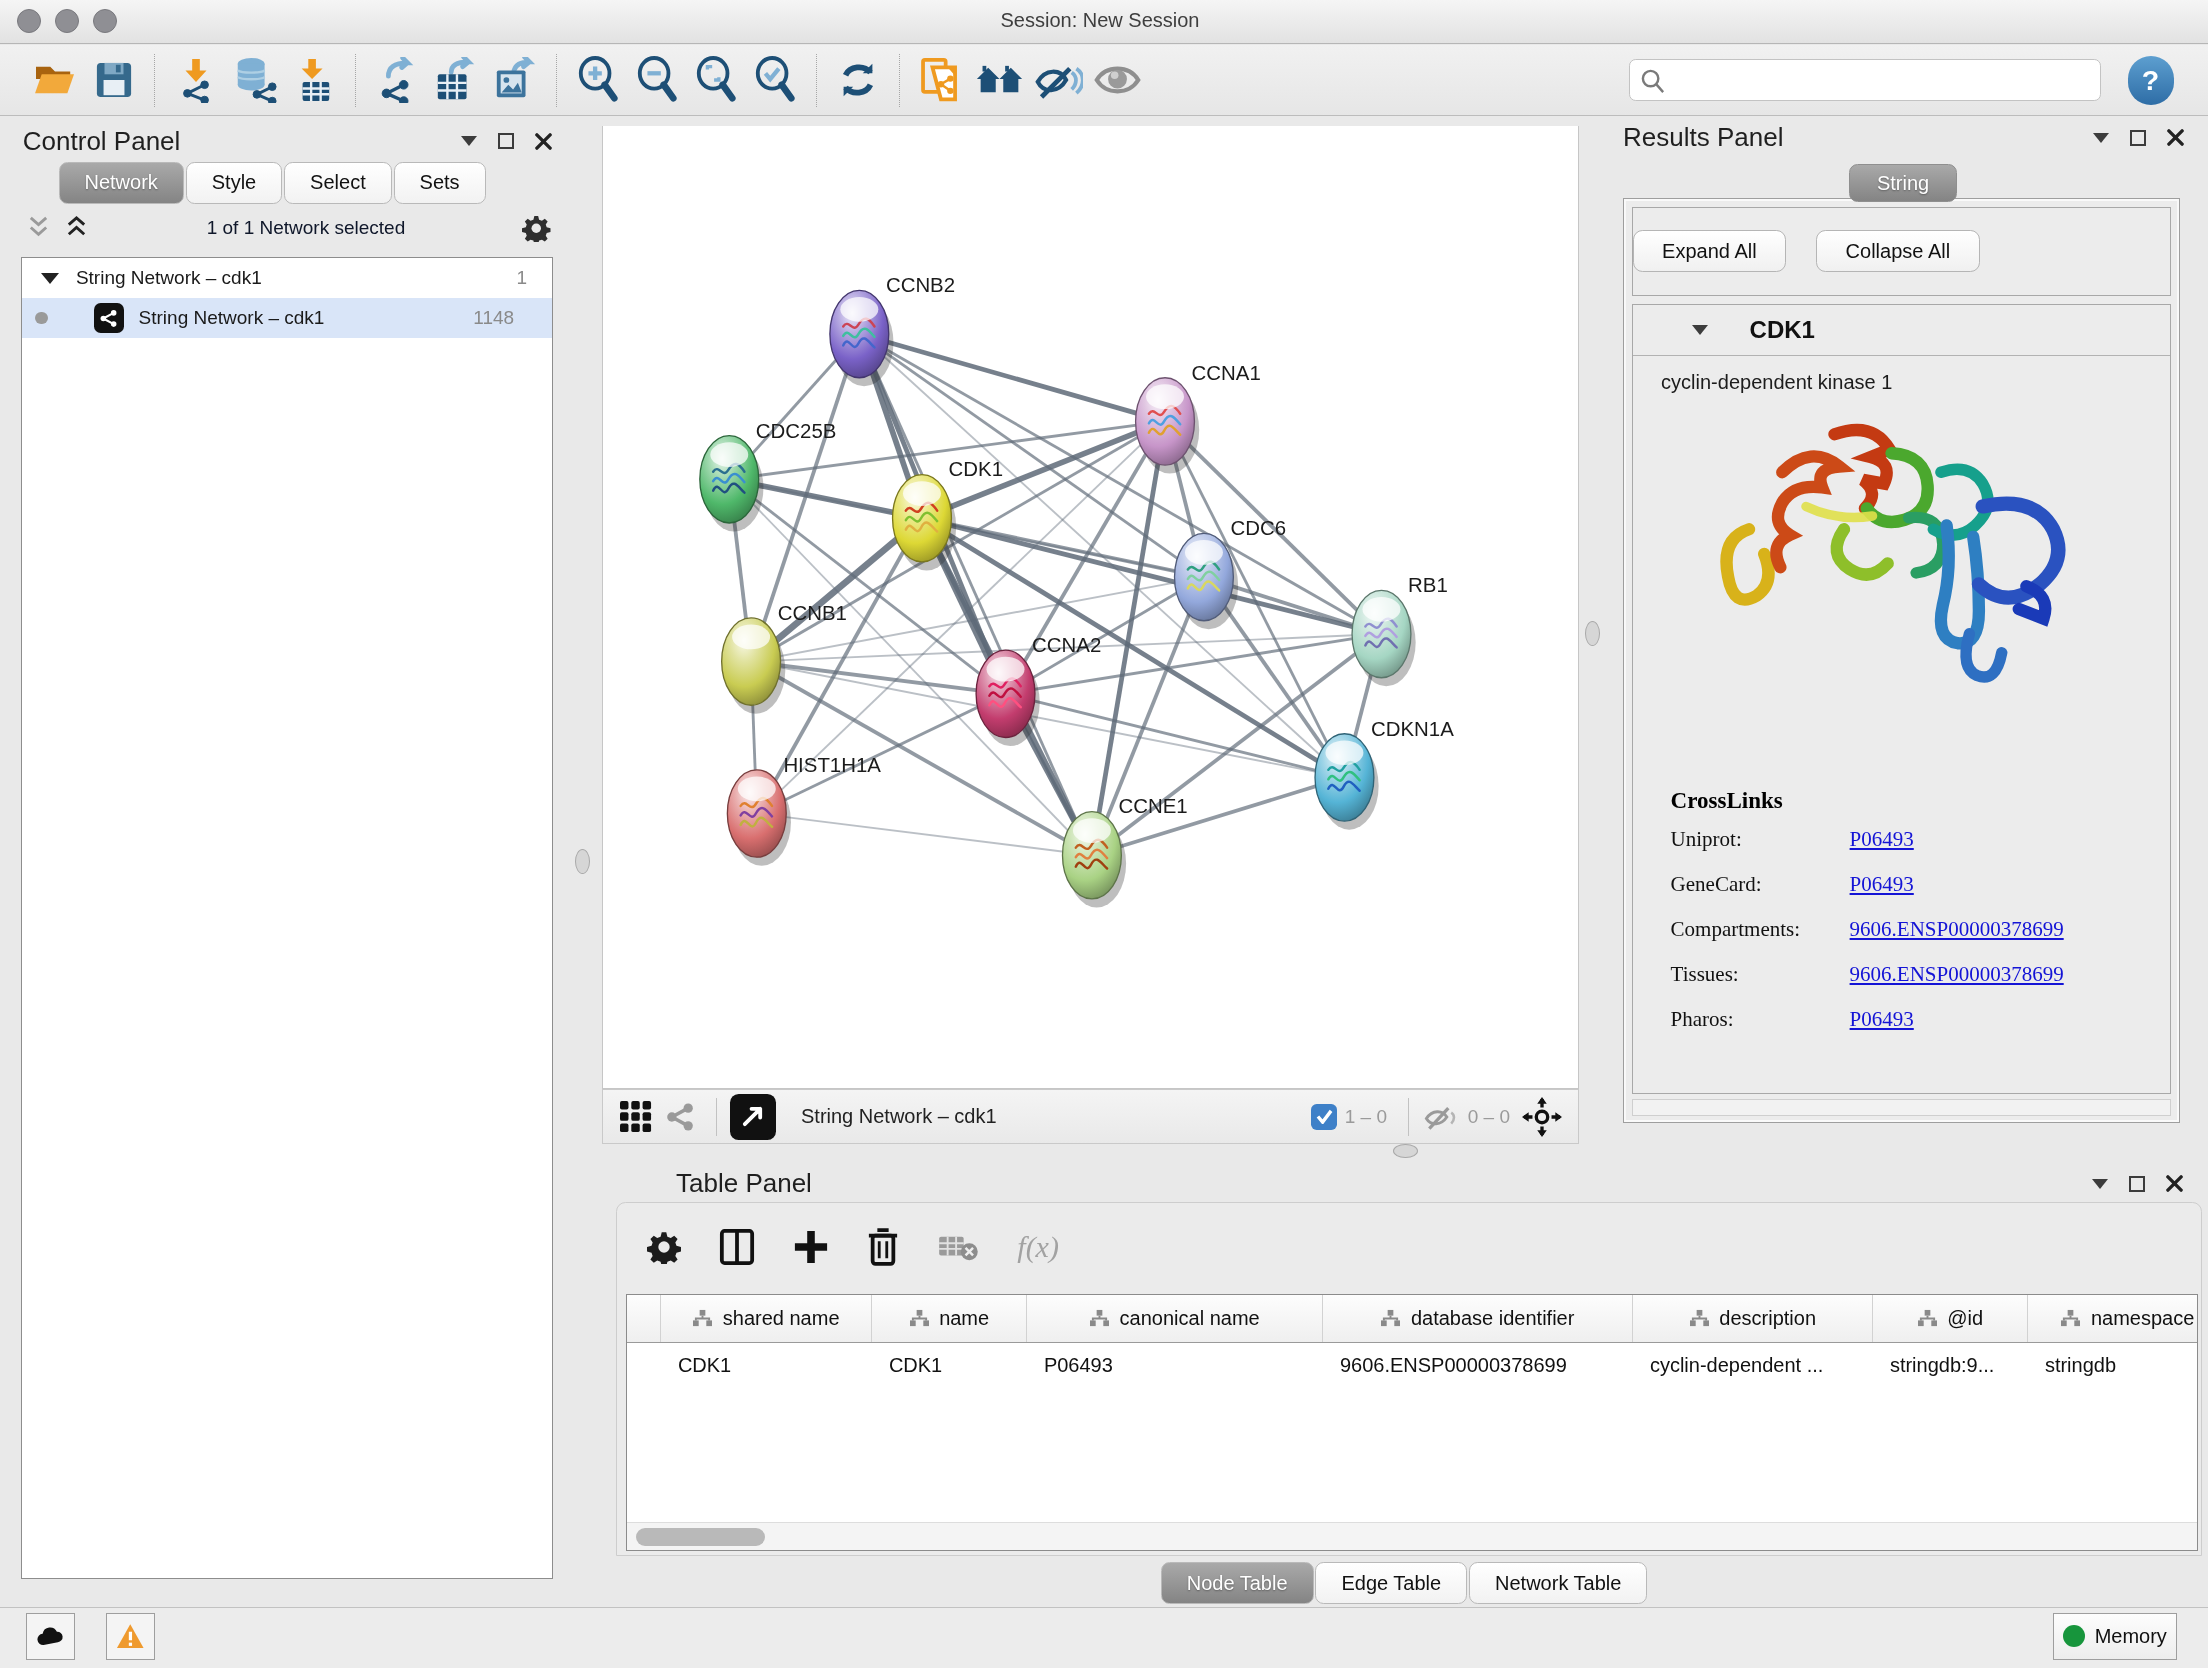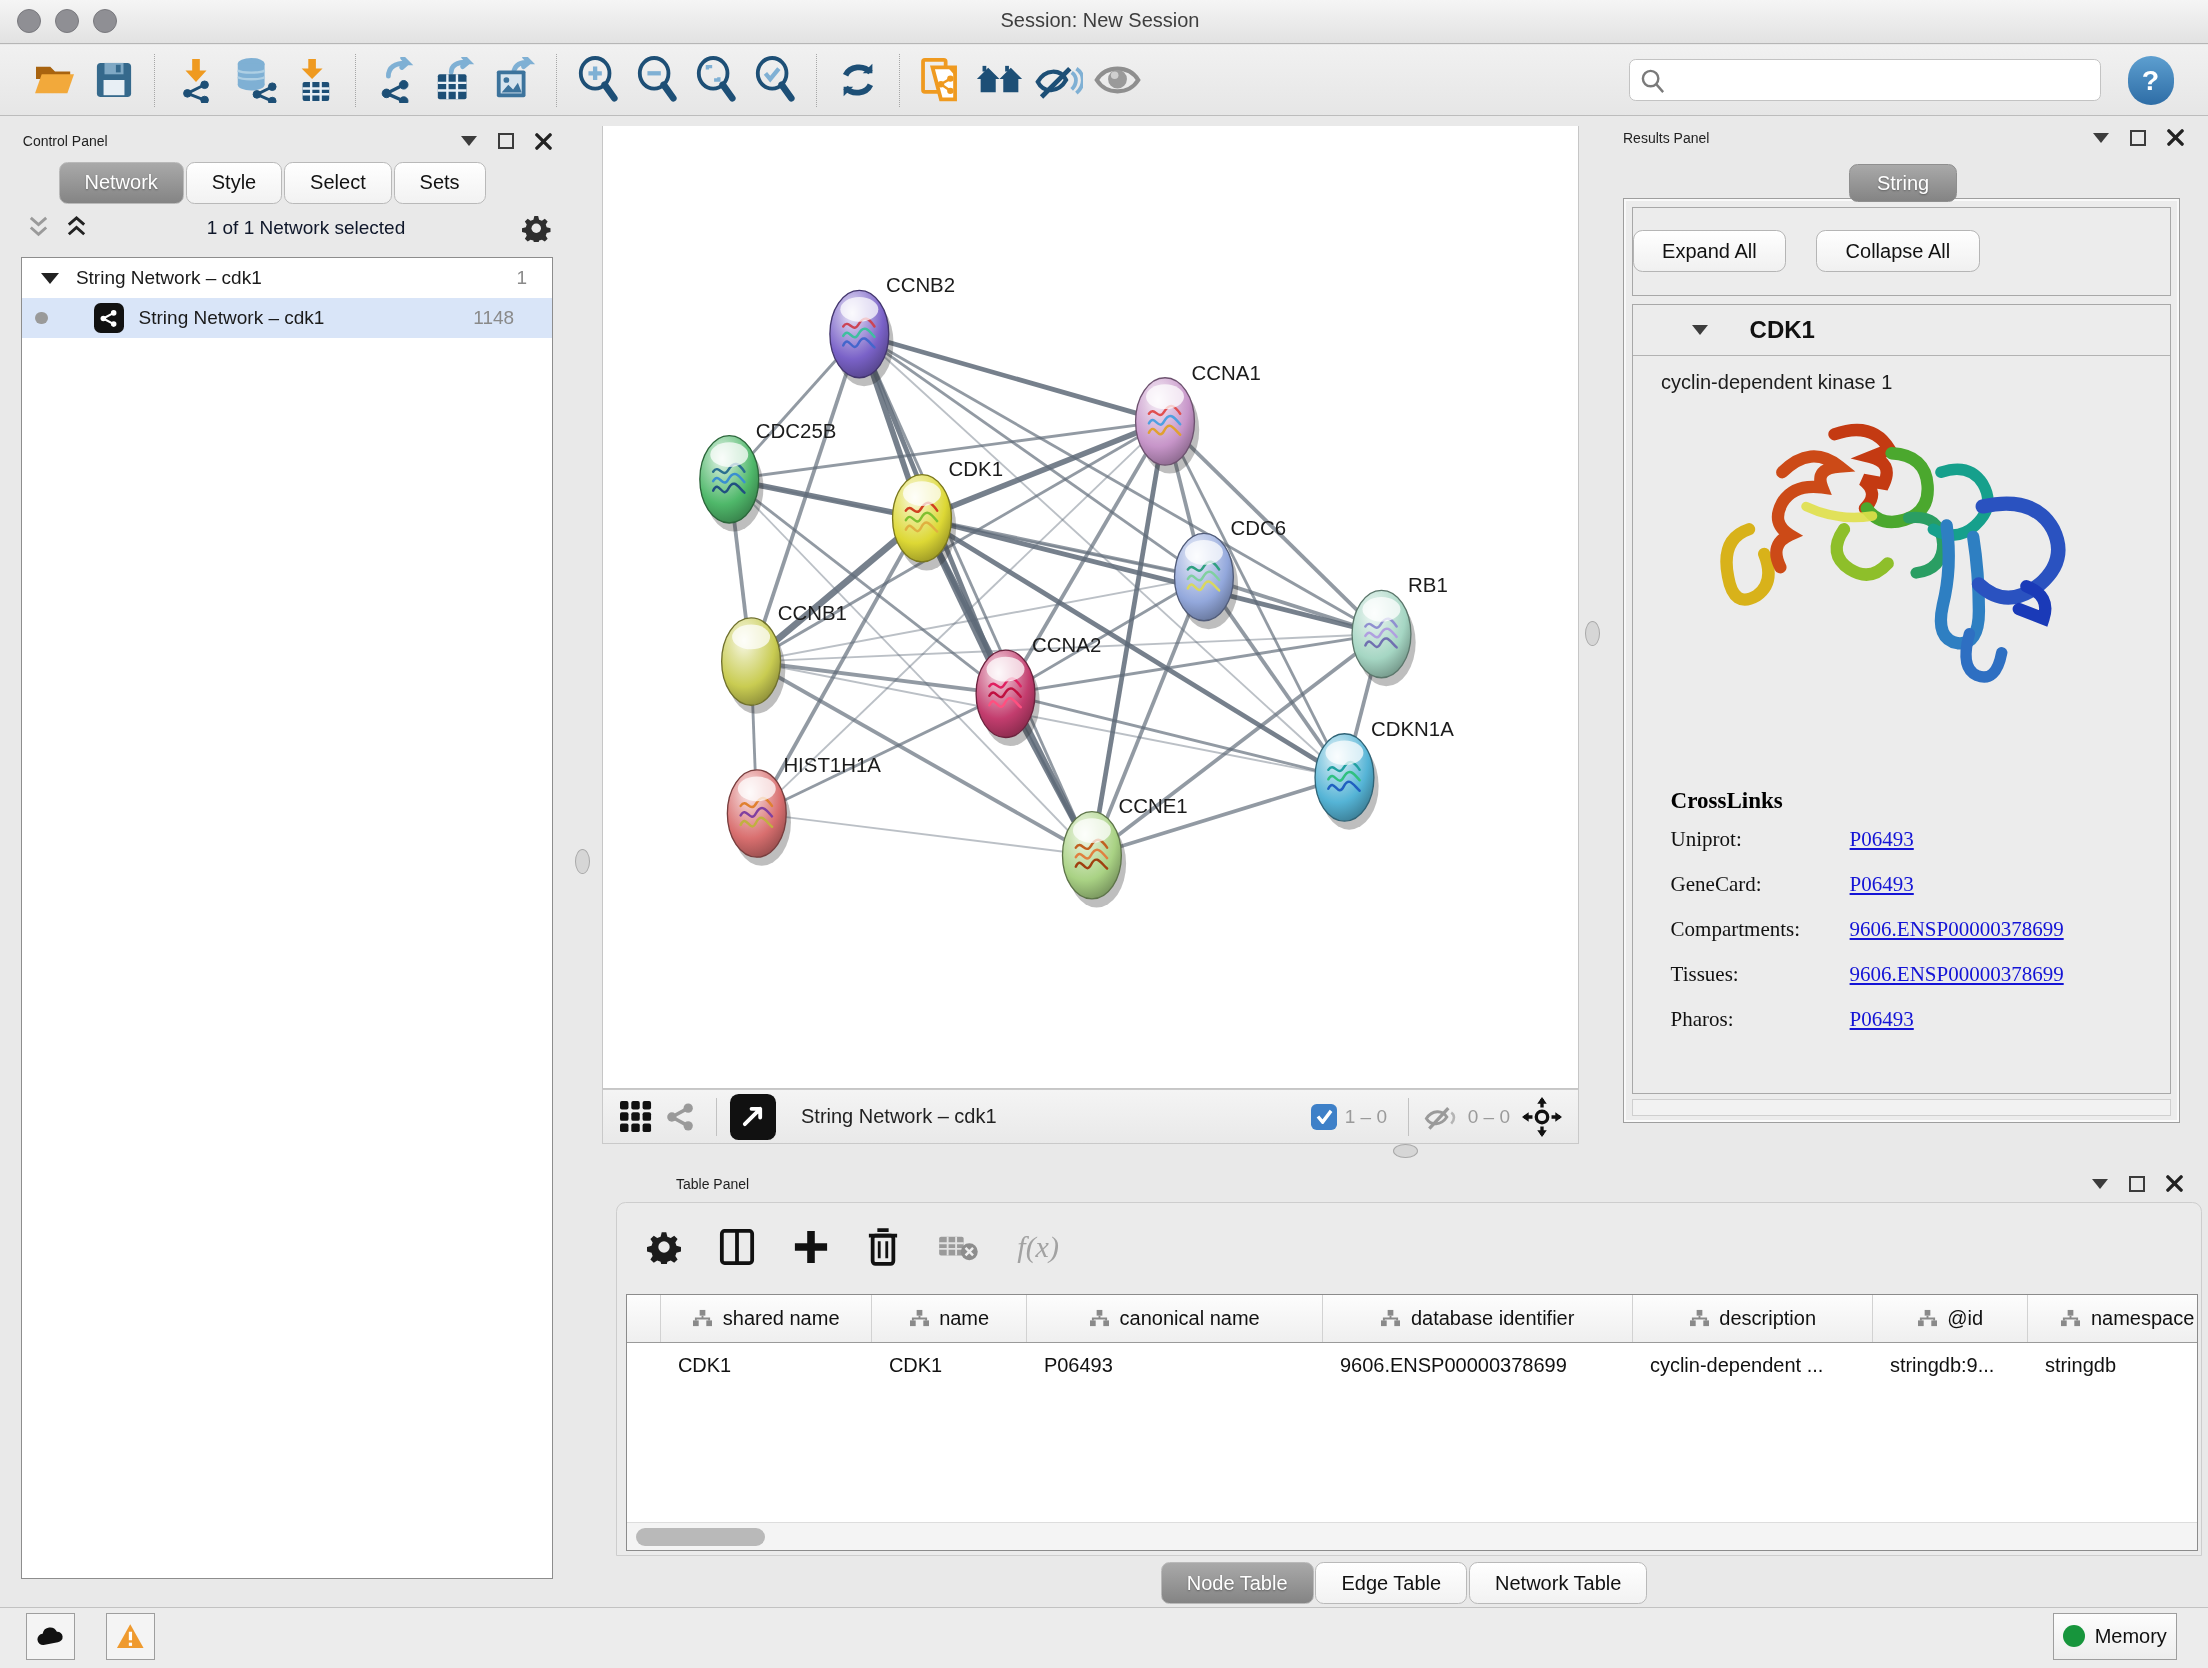--- a/index.html
+++ b/index.html
@@ -22,21 +22,21 @@
   .tbtn { width:59px; height:59px; display:flex; align-items:center; justify-content:center; }
   .tsep { width:0; height:53px; border-left:1.9px dotted #a6a6a6; margin:0 11.4px; }
   #search-wrap { margin-left:auto; position:relative; }
   #search-input { width:472px; height:42px; border:1px solid #c3c3c3; border-radius:6.7px;
     background:#fff; font-size:19px; padding:0 11.4px 0 44px; color:#333; outline:none; }
   #help-btn { width:46px; height:49px; margin:0 9.5px 0 27px; border:none; cursor:pointer;
     border-radius:50%/46%; background:linear-gradient(#5d9fd0,#2e6da6);
     color:#fff; font-size:28.5px; font-weight:bold; display:flex; align-items:center; justify-content:center; }
 
   
-  .panel-title { font-size:14px; color:#1f1f1f; }
+  .panel-title { font-size:26px; color:#1f1f1f; }
   .phead-icons { display:flex; align-items:center; gap:21px; }
   .caret-down { width:0; height:0; border-left:8.6px solid transparent; border-right:8.6px solid transparent;
     border-top:10.5px solid #3c3c3c; }
   .float-sq { width:16px; height:16px; border:2.4px solid #3c3c3c; background:transparent; }
 
   
   #control-panel { position:absolute; left:9.5px; top:124px; width:556px; height:1457px; }
   #cp-head { display:flex; align-items:center; padding:0 13.3px; height:34px; justify-content:space-between; }
   .tabbar { display:flex; }
   .tab { height:42px; padding:0 25px; display:flex; align-items:center; font-size:20px;

